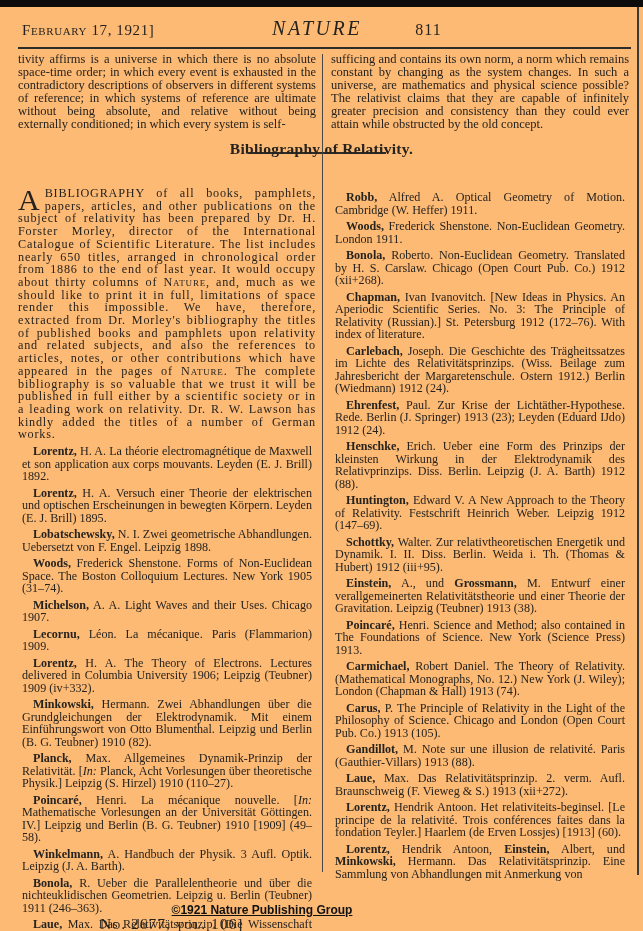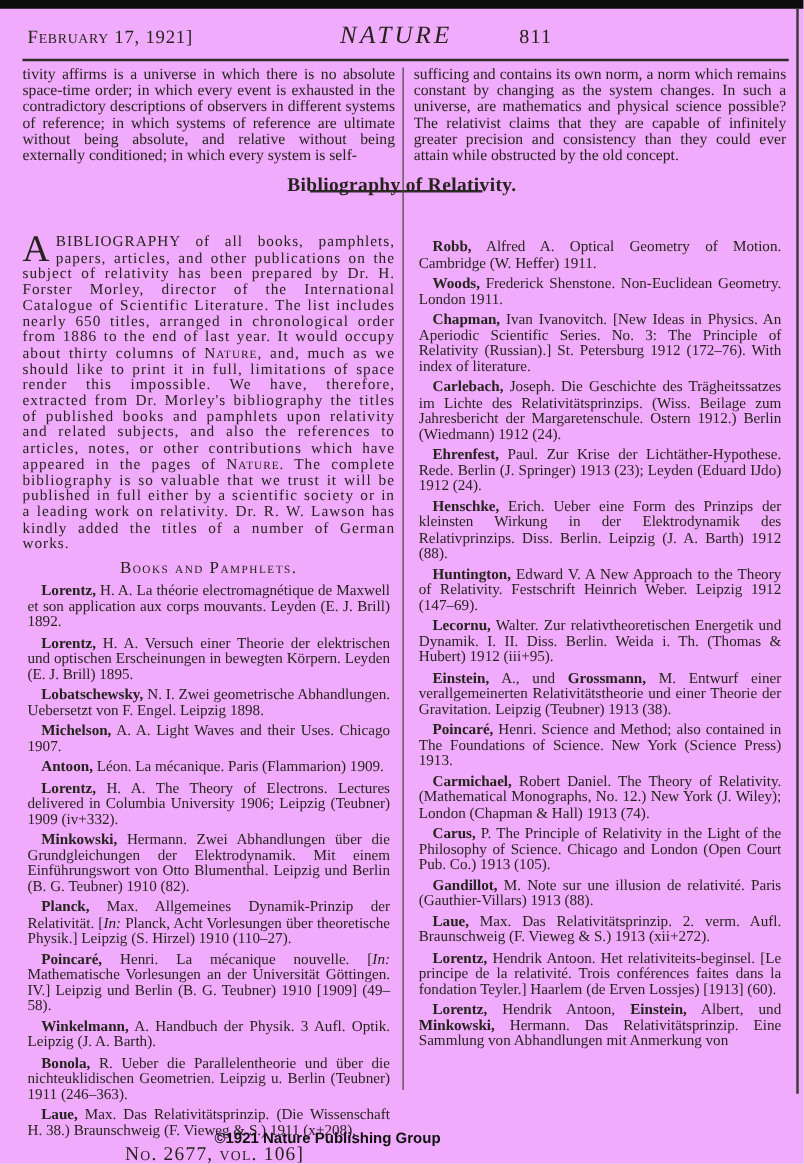--- a/index.html
+++ b/index.html
@@ -1,19 +1,19 @@
 <!DOCTYPE html>
 <html><head>
 <meta charset="utf-8">
 <style>
   html,body{margin:0;padding:0;background:#e8e8e6;}
   .page{
     position:relative;
     width:643px;height:931px;
-    background:#f0abfc;
+    background:#fdba74;
     overflow:hidden;
     font-family:"Liberation Serif", serif;
     color:#26231f;
   }
   .top-bar{position:absolute;top:0;left:0;width:643px;height:7px;background:#0c0c0c;}
   .right-edge{position:absolute;top:7px;left:637px;width:2px;height:868px;background:#3c3c3a;}
   .header{
     position:absolute;top:17px;left:22px;width:600px;
     display:flex;align-items:baseline;
   }
@@ -42,21 +42,21 @@
   .entry{font-size:12.1px;line-height:12.5px;margin:4px;text-indent:11px;text-align:justify;}
   .entry b{font-weight:bold;}
   .sc{font-variant:small-caps;}
   .col-divider{position:absolute;top:54px;left:322px;width:1px;height:818px;background:#4a4845;}
   .issue-footer{
     position:absolute;top:875px;left:100px;
     font-variant:small-caps;font-size:15.5px;letter-spacing:1px;margin-top:40px;
   }
   .copyright{
     position:absolute;top:903px;left:0;width:524px;text-align:center;
-    font-family:"Liberation Sans", sans-serif;font-weight:bold;font-size:12px;color:#111;
+    font-family:"Liberation Sans", sans-serif;font-weight:bold;font-size:12px;color:#111;text-decoration:underline;
   }
 </style>
 </head>
 <body>
 
 <div class="page">
 
   <div class="top-bar"></div>
   <div class="right-edge"></div>
 
@@ -75,47 +75,48 @@
   </div>
 
   <div class="sep-rule"></div>
 
   <div class="bib-title">Bibliography of Relativity.</div>
 
   <div class="col-divider"></div>
 
   <div class="col main-left">
     <p class="intro"><span class="dropcap">A</span><span class="caps-lead">BIBLIOGRAPHY of all books, pamphlets, papers, articles, and other publications on the subject of relativity has been prepared by Dr. H. Forster Morley, director of the International Catalogue of Scientific Literature.  The list includes nearly 650 titles, arranged in chronological order from 1886 to the end of last year.  It would occupy about thirty columns of <span class="sc">Nature</span>, and, much as we should like to print it in full, limitations of space render this impossible.  We have, therefore, extracted from Dr. Morley's bibliography the titles of published books and pamphlets upon relativity and related subjects, and also the references to articles, notes, or other contributions which have appeared in the pages of <span class="sc">Nature</span>.  The complete bibliography is so valuable that we trust it will be published in full either by a scientific society or in a leading work on relativity.  Dr. R. W. Lawson has kindly added the titles of a number of German works.</span></p>
-    <p class="books-heading">Books and Pamphlets.</p>
     <div>
         <p class="entry"><b>Lorentz,</b> H. A.  La théorie electromagnétique de Maxwell et son application aux corps mouvants. Leyden (E. J. Brill) 1892.</p>
         <p class="entry"><b>Lorentz,</b> H. A.  Versuch einer Theorie der elektrischen und optischen Erscheinungen in bewegten Körpern.  Leyden (E. J. Brill) 1895.</p>
         <p class="entry"><b>Lobatschewsky,</b> N. I.  Zwei geometrische Abhandlungen.  Uebersetzt von F. Engel.  Leipzig 1898.</p>
+        <p class="entry"><b>Woods,</b> Frederick Shenstone.  Forms of Non-Euclidean Space.  The Boston Colloquium Lectures. New York 1905 (31–74).</p>
         <p class="entry"><b>Michelson,</b> A. A.  Light Waves and their Uses. Chicago 1907.</p>
-        <p class="entry"><b>Antoon,</b> Léon.  La mécanique.  Paris (Flammarion) 1909.</p>
+        <p class="entry"><b>Lecornu,</b> Léon.  La mécanique.  Paris (Flammarion) 1909.</p>
         <p class="entry"><b>Lorentz,</b> H. A.  The Theory of Electrons.  Lectures delivered in Columbia University 1906; Leipzig (Teubner) 1909 (iv+332).</p>
         <p class="entry"><b>Minkowski,</b> Hermann.  Zwei Abhandlungen über die Grundgleichungen der Elektrodynamik.  Mit einem Einführungswort von Otto Blumenthal.  Leipzig und Berlin (B. G. Teubner) 1910 (82).</p>
         <p class="entry"><b>Planck,</b> Max.  Allgemeines Dynamik-Prinzip der Relativität.  [<i>In:</i> Planck, Acht Vorlesungen über theoretische Physik.]  Leipzig (S. Hirzel) 1910 (110–27).</p>
         <p class="entry"><b>Poincaré,</b> Henri.  La mécanique nouvelle.  [<i>In:</i> Mathematische Vorlesungen an der Universität Göttingen.  IV.] Leipzig und Berlin (B. G. Teubner) 1910 [1909] (49–58).</p>
         <p class="entry"><b>Winkelmann,</b> A.  Handbuch der Physik.  3 Aufl. Optik.  Leipzig (J. A. Barth).</p>
         <p class="entry"><b>Bonola,</b> R.  Ueber die Parallelentheorie und über die nichteuklidischen Geometrien.  Leipzig u. Berlin (Teubner) 1911 (246–363).</p>
         <p class="entry"><b>Laue,</b> Max.  Das Relativitätsprinzip.  (Die Wissenschaft H. 38.)  Braunschweig (F. Vieweg &amp; S.) 1911 (x+208).</p>
       </div>
   </div>
 
   <div class="col main-right">
     <div>
         <p class="entry"><b>Robb,</b> Alfred A.  Optical Geometry of Motion. Cambridge (W. Heffer) 1911.</p>
         <p class="entry"><b>Woods,</b> Frederick Shenstone.  Non-Euclidean Geometry.  London 1911.</p>
+        <p class="entry"><b>Bonola,</b> Roberto.  Non-Euclidean Geometry.  Translated by H. S. Carslaw.  Chicago (Open Court Pub. Co.) 1912 (xii+268).</p>
         <p class="entry"><b>Chapman,</b> Ivan Ivanovitch.  [New Ideas in Physics. An Aperiodic Scientific Series.  No. 3: The Principle of Relativity (Russian).] St. Petersburg 1912 (172–76). With index of literature.</p>
         <p class="entry"><b>Carlebach,</b> Joseph.  Die Geschichte des Trägheitssatzes im Lichte des Relativitätsprinzips.  (Wiss. Beilage zum Jahresbericht der Margaretenschule. Ostern 1912.)  Berlin (Wiedmann) 1912 (24).</p>
         <p class="entry"><b>Ehrenfest,</b> Paul.  Zur Krise der Lichtäther-Hypothese.  Rede.  Berlin (J. Springer) 1913 (23); Leyden (Eduard IJdo) 1912 (24).</p>
         <p class="entry"><b>Henschke,</b> Erich.  Ueber eine Form des Prinzips der kleinsten Wirkung in der Elektrodynamik des Relativprinzips.  Diss.  Berlin.  Leipzig (J. A. Barth) 1912 (88).</p>
         <p class="entry"><b>Huntington,</b> Edward V.  A New Approach to the Theory of Relativity.  Festschrift Heinrich Weber. Leipzig 1912 (147–69).</p>
-        <p class="entry"><b>Lecornu,</b> Walter.  Zur relativtheoretischen Energetik und Dynamik.  I. II.  Diss. Berlin.  Weida i. Th. (Thomas &amp; Hubert) 1912 (iii+95).</p>
+        <p class="entry"><b>Schottky,</b> Walter.  Zur relativtheoretischen Energetik und Dynamik.  I. II.  Diss. Berlin.  Weida i. Th. (Thomas &amp; Hubert) 1912 (iii+95).</p>
         <p class="entry"><b>Einstein,</b> A., und <b>Grossmann,</b> M.  Entwurf einer verallgemeinerten Relativitätstheorie und einer Theorie der Gravitation.  Leipzig (Teubner) 1913 (38).</p>
         <p class="entry"><b>Poincaré,</b> Henri.  Science and Method; also contained in The Foundations of Science.  New York (Science Press) 1913.</p>
         <p class="entry"><b>Carmichael,</b> Robert Daniel.  The Theory of Relativity.  (Mathematical Monographs, No. 12.)  New York (J. Wiley); London (Chapman &amp; Hall) 1913 (74).</p>
         <p class="entry"><b>Carus,</b> P.  The Principle of Relativity in the Light of the Philosophy of Science.  Chicago and London (Open Court Pub. Co.) 1913 (105).</p>
         <p class="entry"><b>Gandillot,</b> M.  Note sur une illusion de relativité. Paris (Gauthier-Villars) 1913 (88).</p>
         <p class="entry"><b>Laue,</b> Max.  Das Relativitätsprinzip.  2. verm. Aufl. Braunschweig (F. Vieweg &amp; S.) 1913 (xii+272).</p>
         <p class="entry"><b>Lorentz,</b> Hendrik Antoon.  Het relativiteits-beginsel. [Le principe de la relativité.  Trois conférences faites dans la fondation Teyler.]  Haarlem (de Erven Lossjes) [1913] (60).</p>
         <p class="entry"><b>Lorentz,</b> Hendrik Antoon, <b>Einstein,</b> Albert, und <b>Minkowski,</b> Hermann.  Das Relativitätsprinzip.  Eine Sammlung von Abhandlungen mit Anmerkung von</p>
       </div>
   </div>

